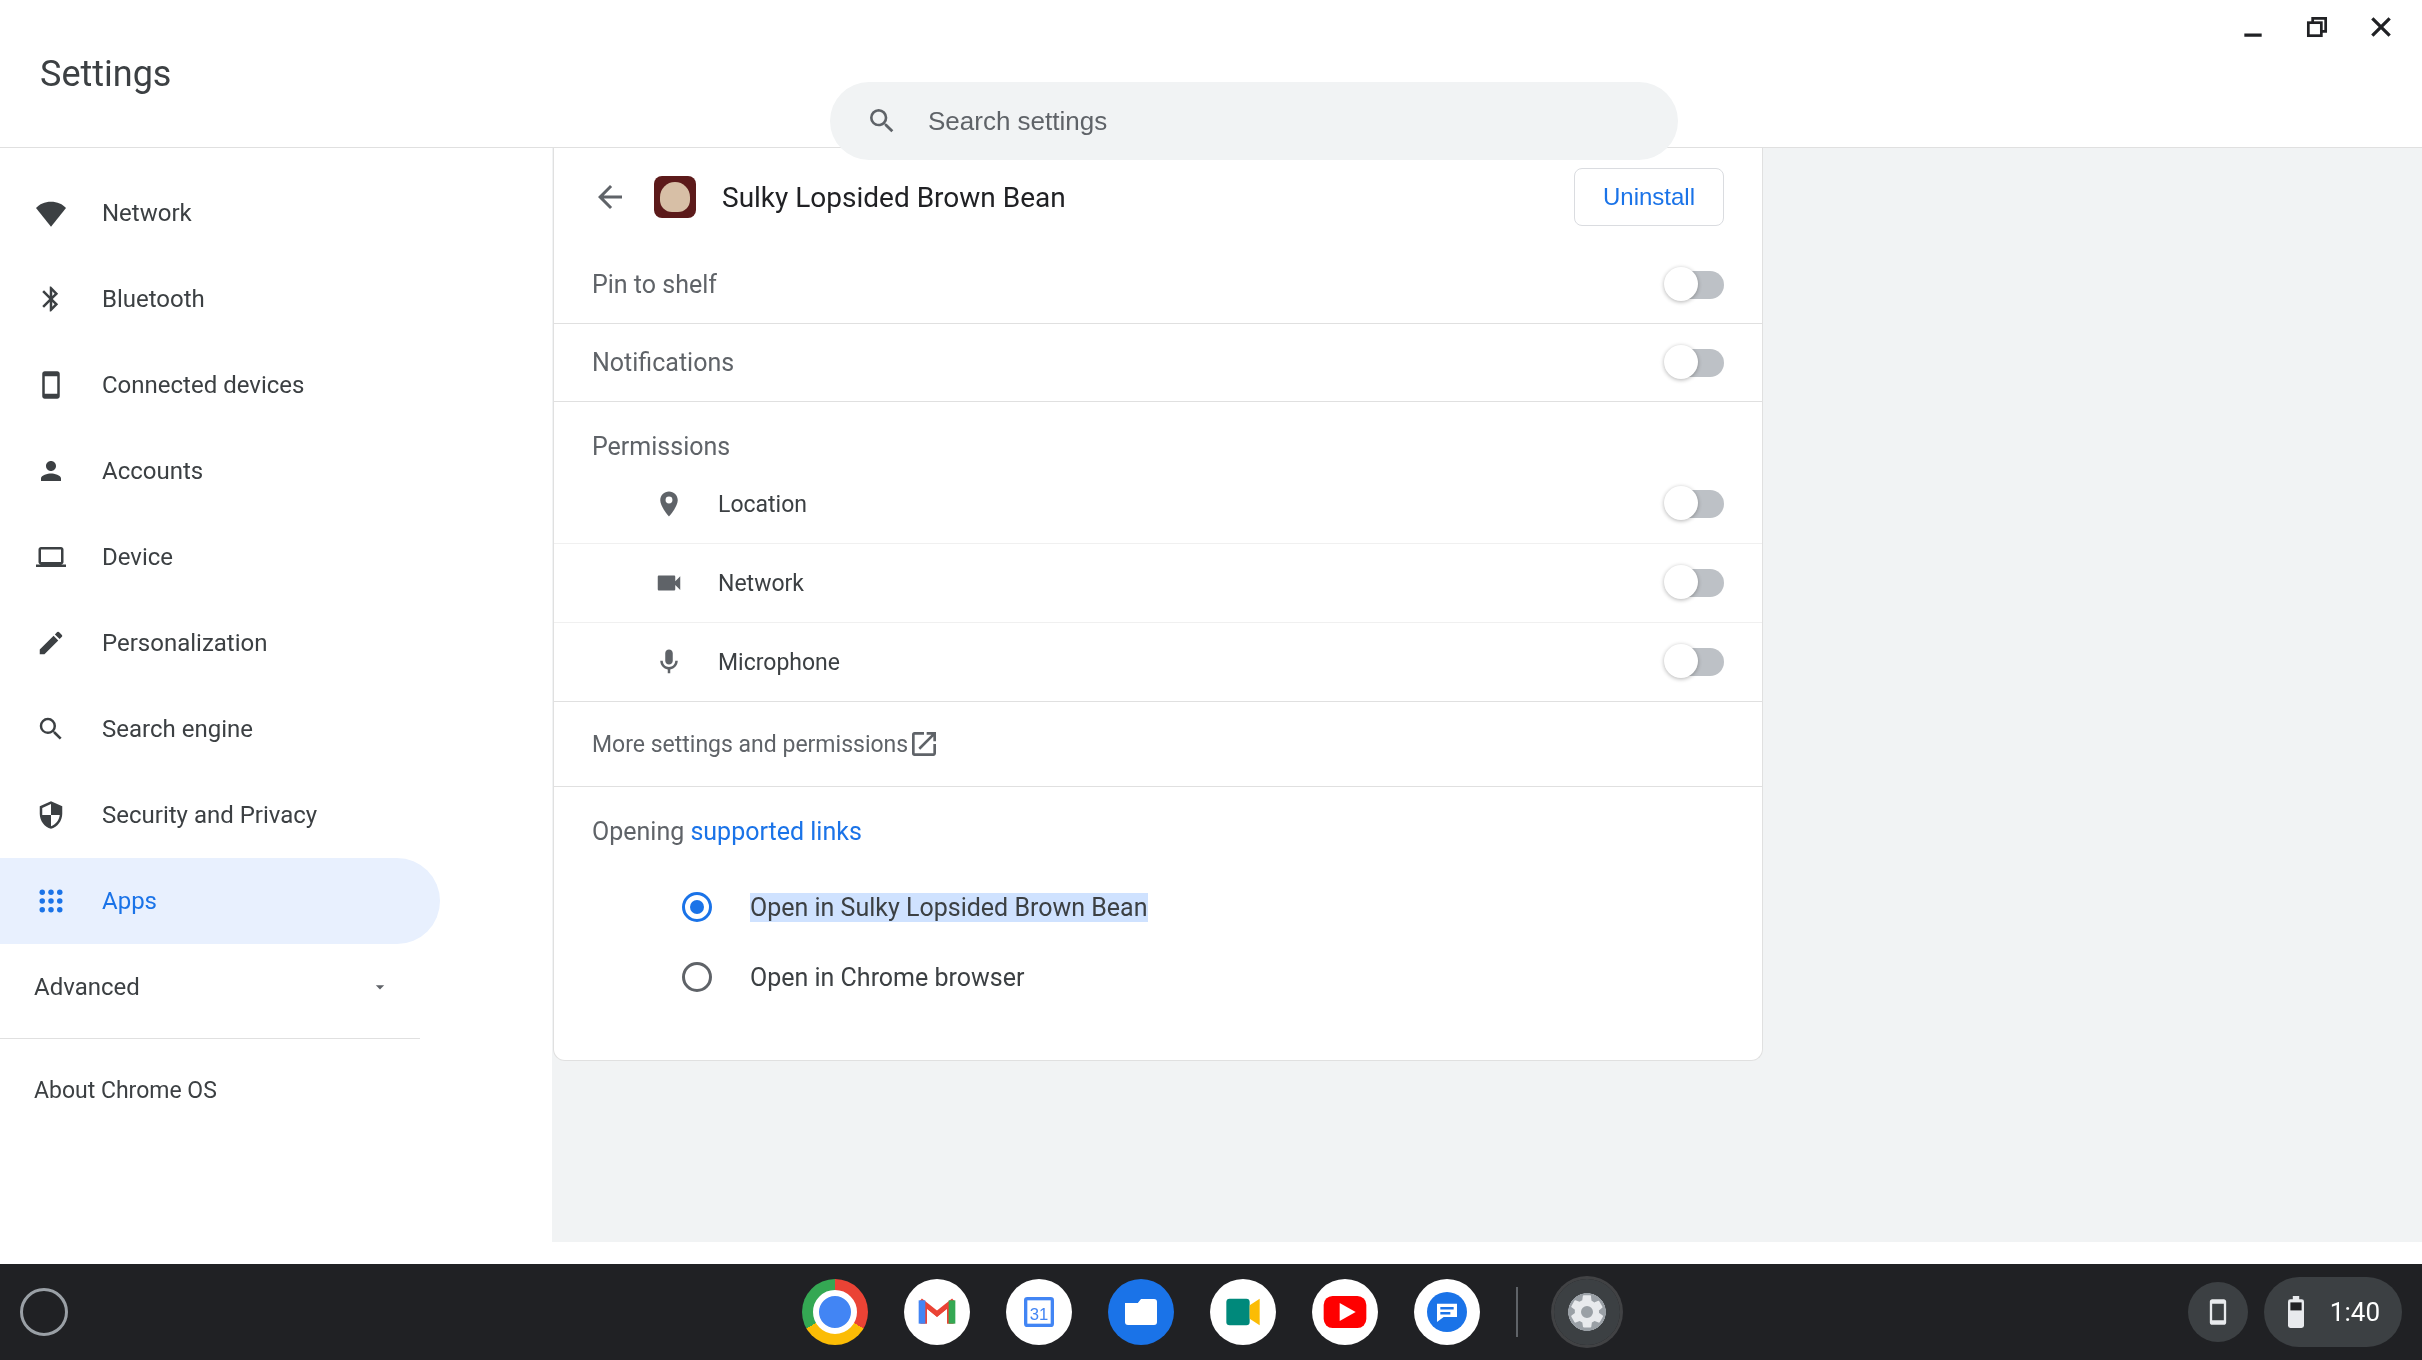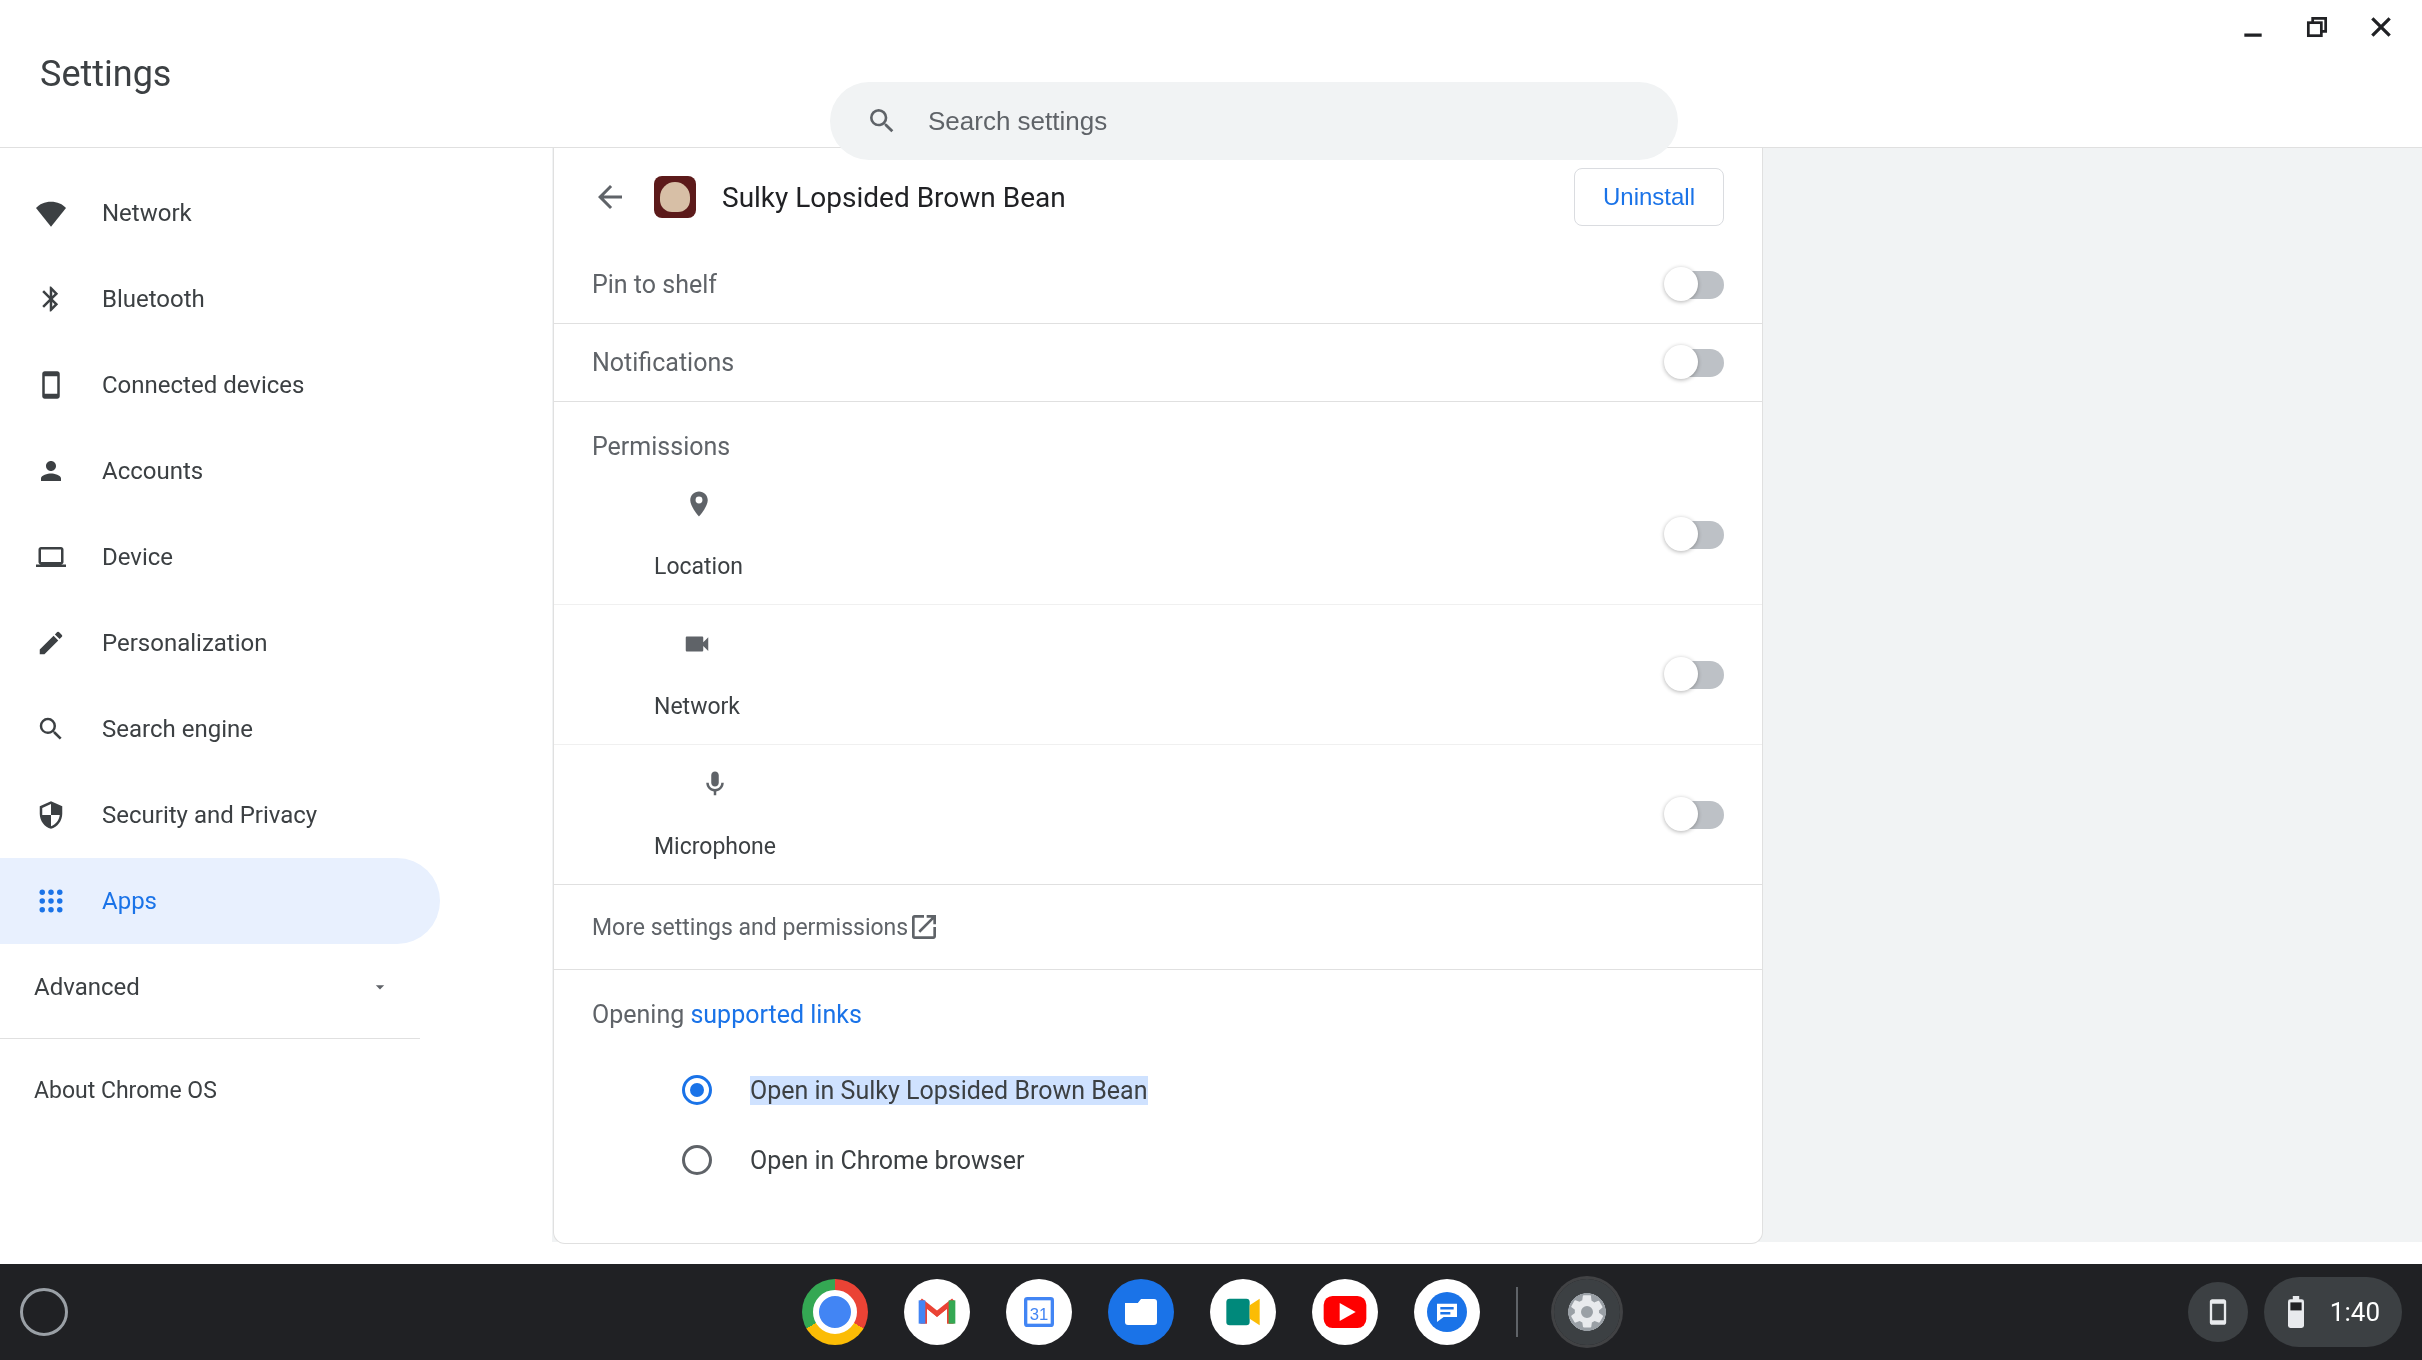--- a/index.html
+++ b/index.html
@@ -103,21 +103,21 @@
     .toggle::after {
       content:""; position:absolute; left:-2px; top:-4px; width:34px; height:34px; background:#fff;
       border-radius:50%; box-shadow: 0 1px 4px rgba(0,0,0,0.3);
     }
     .section-label { padding: 30px 38px 4px 38px; color:#5f6368; font-size:25px; border-top:1px solid #e0e0e0;}
     .perm-row {
       display:flex; align-items:center; justify-content:space-between;
       padding: 24px 38px 24px 100px; border-top:1px solid #f0f0f0;
       margin-left: 0;
     }
-    .perm-row .perm-left { display:flex; align-items:center; gap:34px; color:#3c4043;flex-direction:column; }
+    .perm-row .perm-left { display:flex; align-items:center; gap:34px; color:#3c4043; }
     .perm-list { padding-left: 0; }
     .perm-list .perm-row:first-child { border-top:none; }
     .more-row {
       display:flex; align-items:center; justify-content:flex-start;
       padding: 26px 38px; border-top:1px solid #e0e0e0; color:#5f6368; cursor:pointer;
     }
     .links-section { padding: 30px 38px 48px 38px; border-top:1px solid #e0e0e0; }
     .links-label { color:#5f6368; font-size:25px; margin-bottom:26px; }
     .links-label a { color:#1a73e8; text-decoration:none; }
     .radio-row { display:flex; align-items:center; gap:38px; padding: 20px 0 20px 90px; cursor:pointer; }

